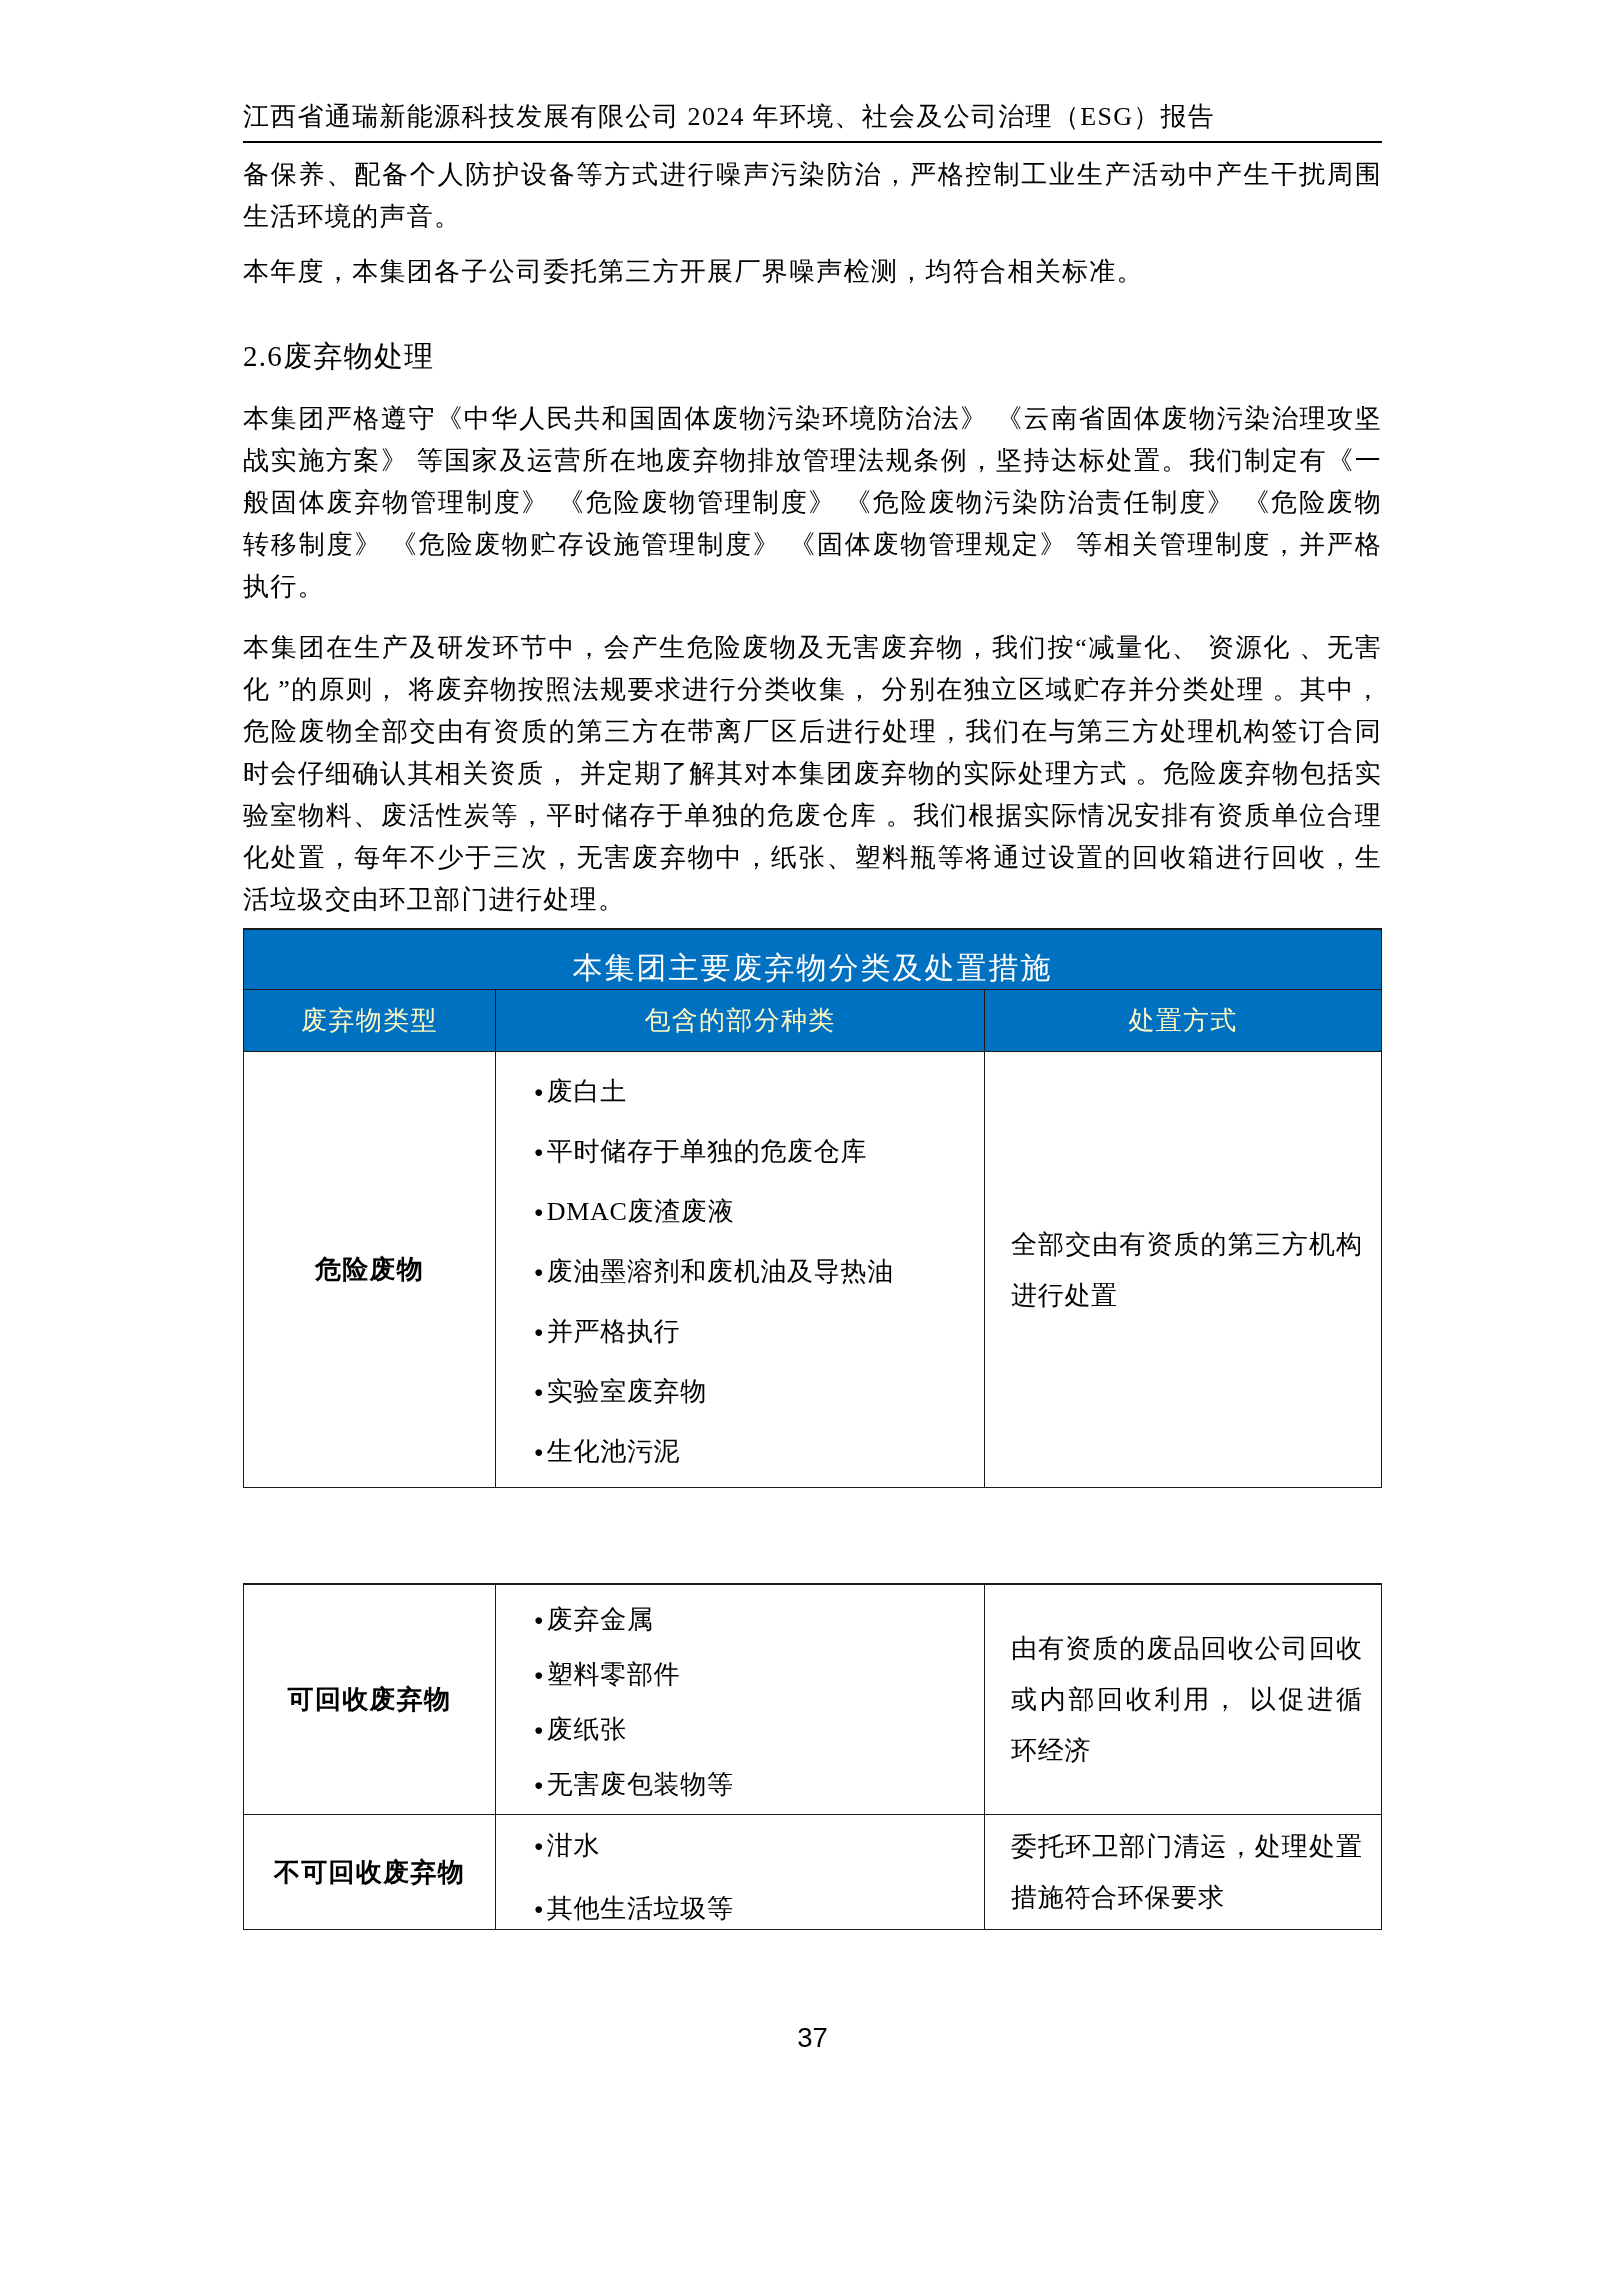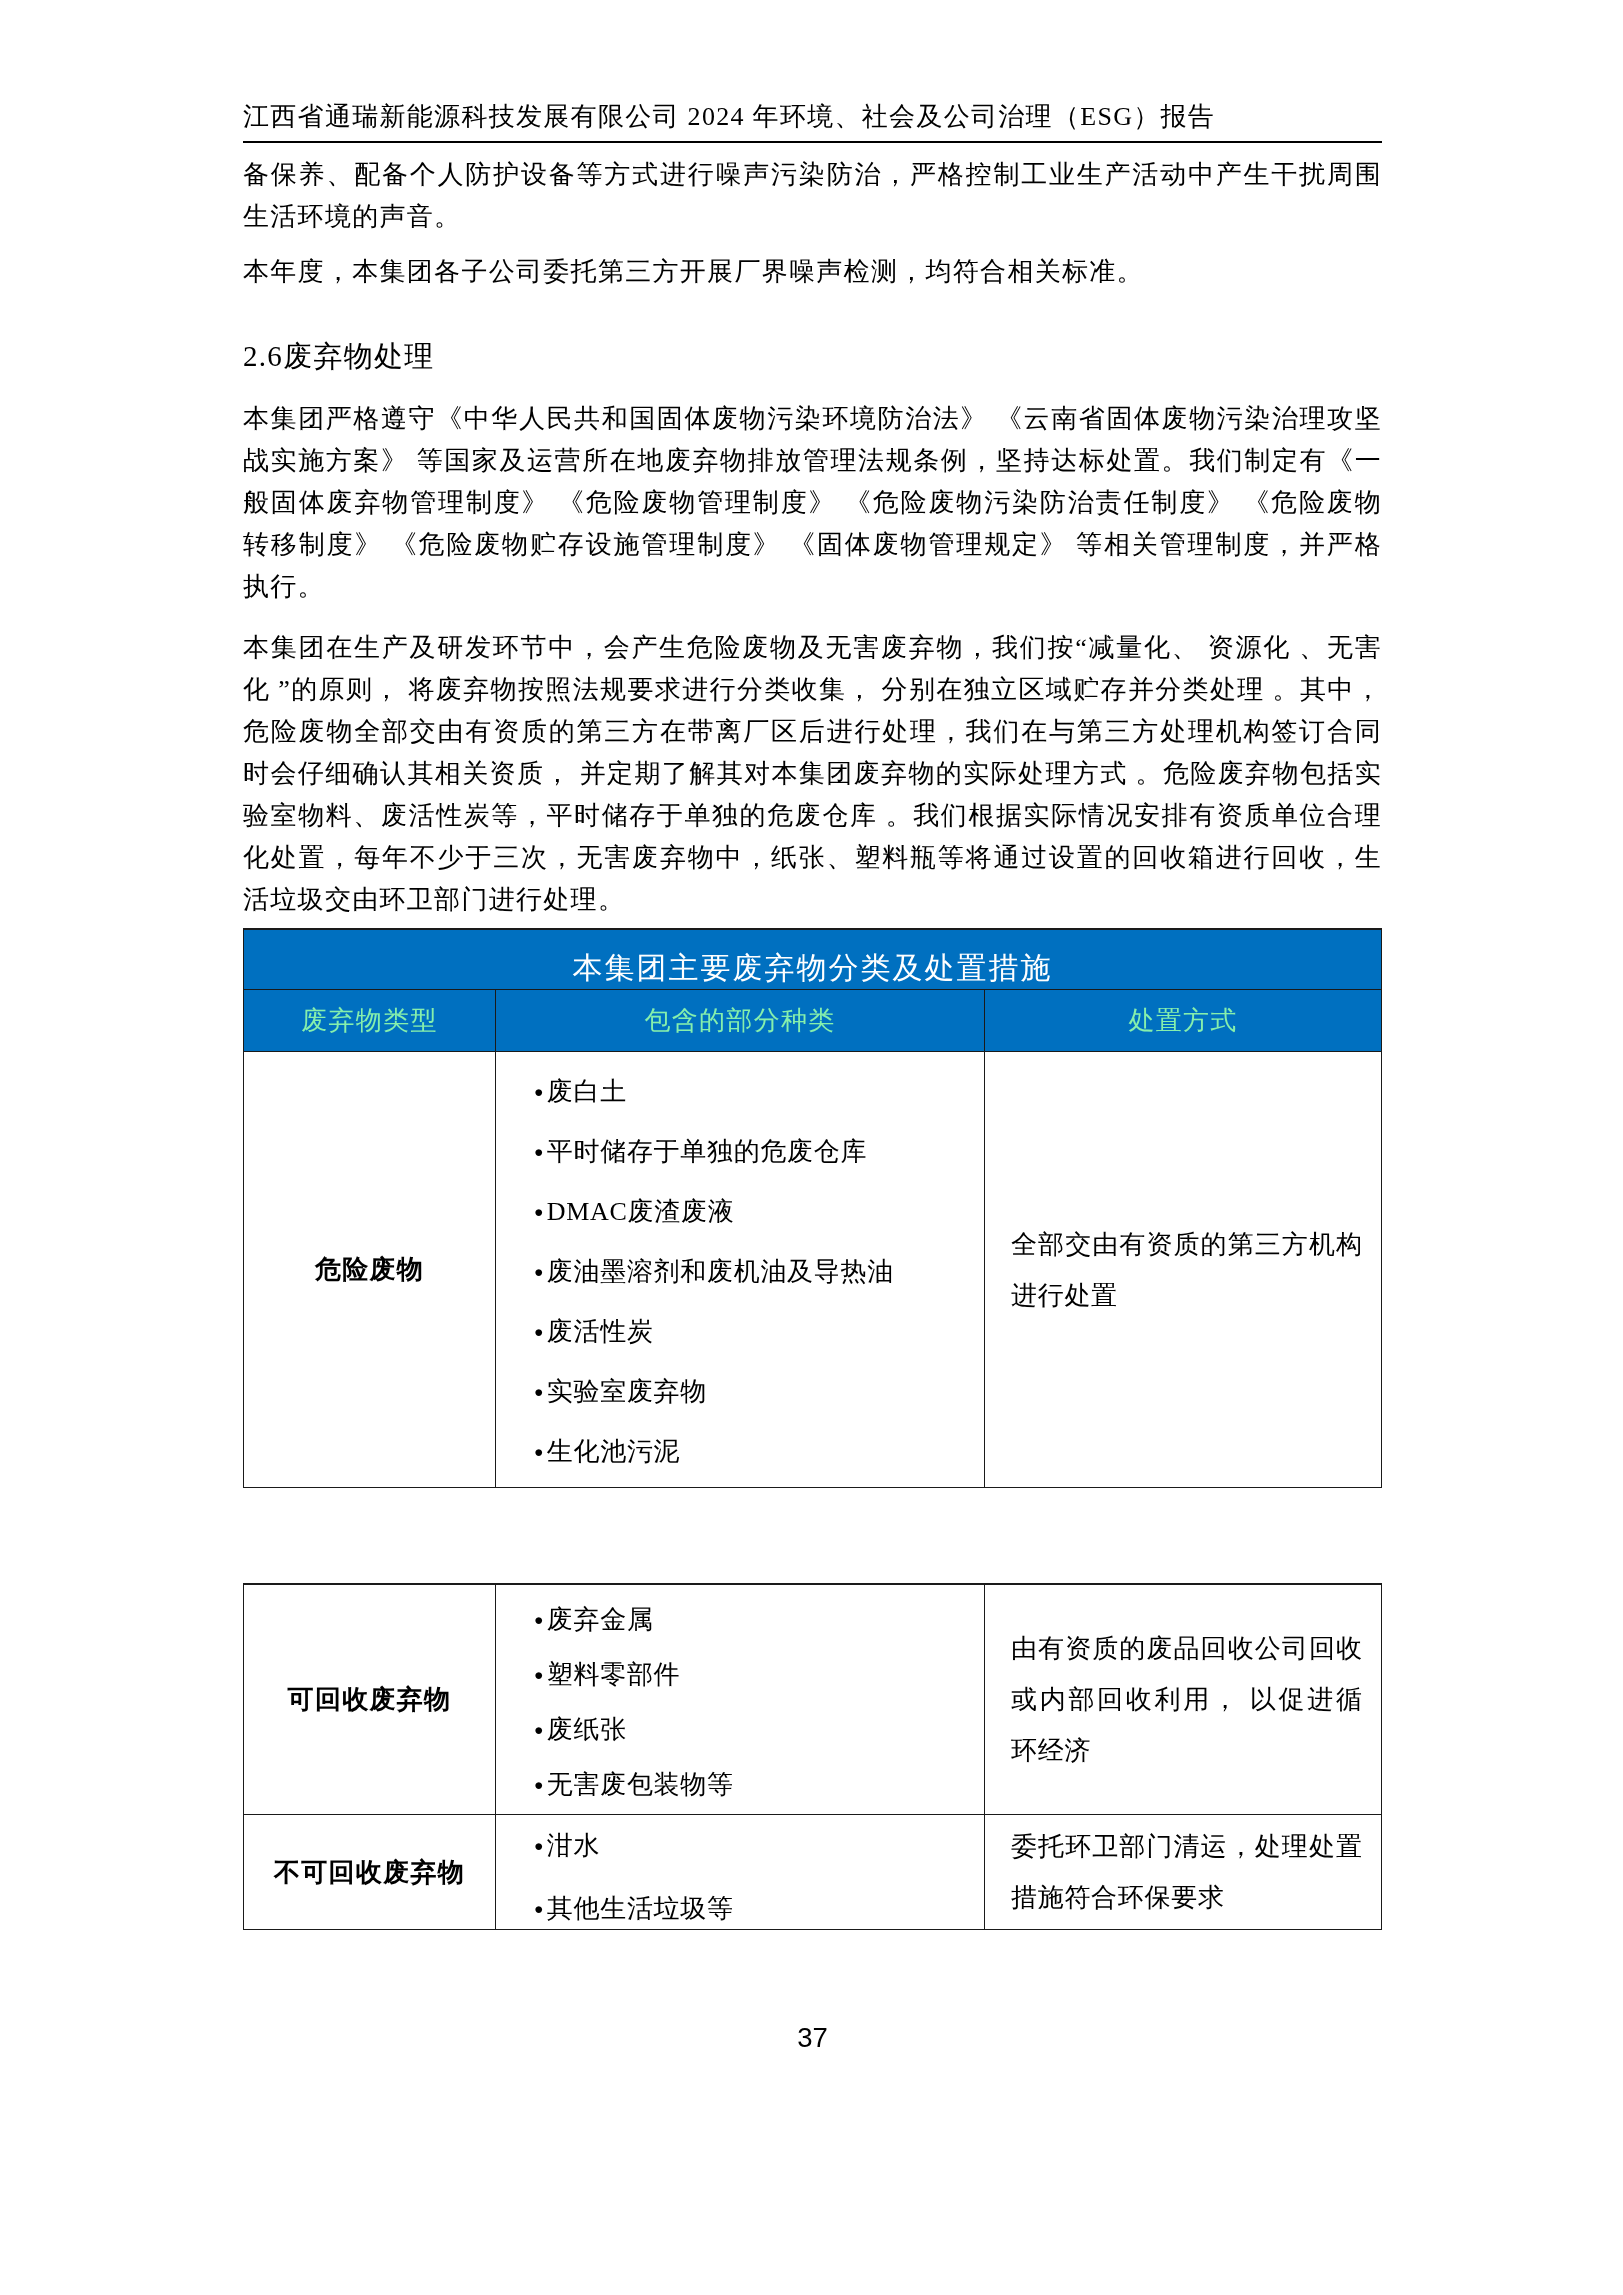--- a/index.html
+++ b/index.html
@@ -49,21 +49,21 @@
     background:#ffffff;
   }
   .trow.first{ border-top:2px solid #1a1a1a; }
   .title-row{
     background:#0070C0; color:#ffffff;
     height:62px;
     align-items:flex-end; justify-content:center;
     font-size:30px; letter-spacing:2px;
   }
   .head-row{
-    background:#0070C0; color:#86efac;
+    background:#0070C0; color:#fef9c3;
     height:62px;
     font-size:26px; letter-spacing:1.3px;
   }
   .cell{ box-sizing:border-box; display:flex; }
   .c1{ width:252px; border-right:1.3px solid #1a1a1a;
        align-items:center; justify-content:center; text-align:center; }
   .c2{ width:489px; border-right:1.3px solid #1a1a1a; flex-direction:column; }
   .c3{ flex:1; align-items:center; }
   .head-row .cell{ align-items:center; justify-content:center; }
   .type-label{ font-size:26px; font-weight:bold; letter-spacing:1.3px; }
@@ -128,21 +128,21 @@
     <div class="trow row-hazardous">
       <div class="cell c1">
         <span class="type-label">危险废物</span>
       </div>
       <div class="cell c2 items">
 
       <div class="item">废白土</div>
           <div class="item">平时储存于单独的危废仓库</div>
           <div class="item">DMAC废渣废液</div>
           <div class="item">废油墨溶剂和废机油及导热油</div>
-          <div class="item">废活性炭</div>
+          <div class="item">并严格执行</div>
           <div class="item">实验室废弃物</div>
           <div class="item">生化池污泥</div>
         </div>
       <div class="cell c3">
         <div class="disposal">全部交由有资质的第三方机构进行处置</div>
       </div>
     </div>
   </div>
 
   <div class="wtable t2">

